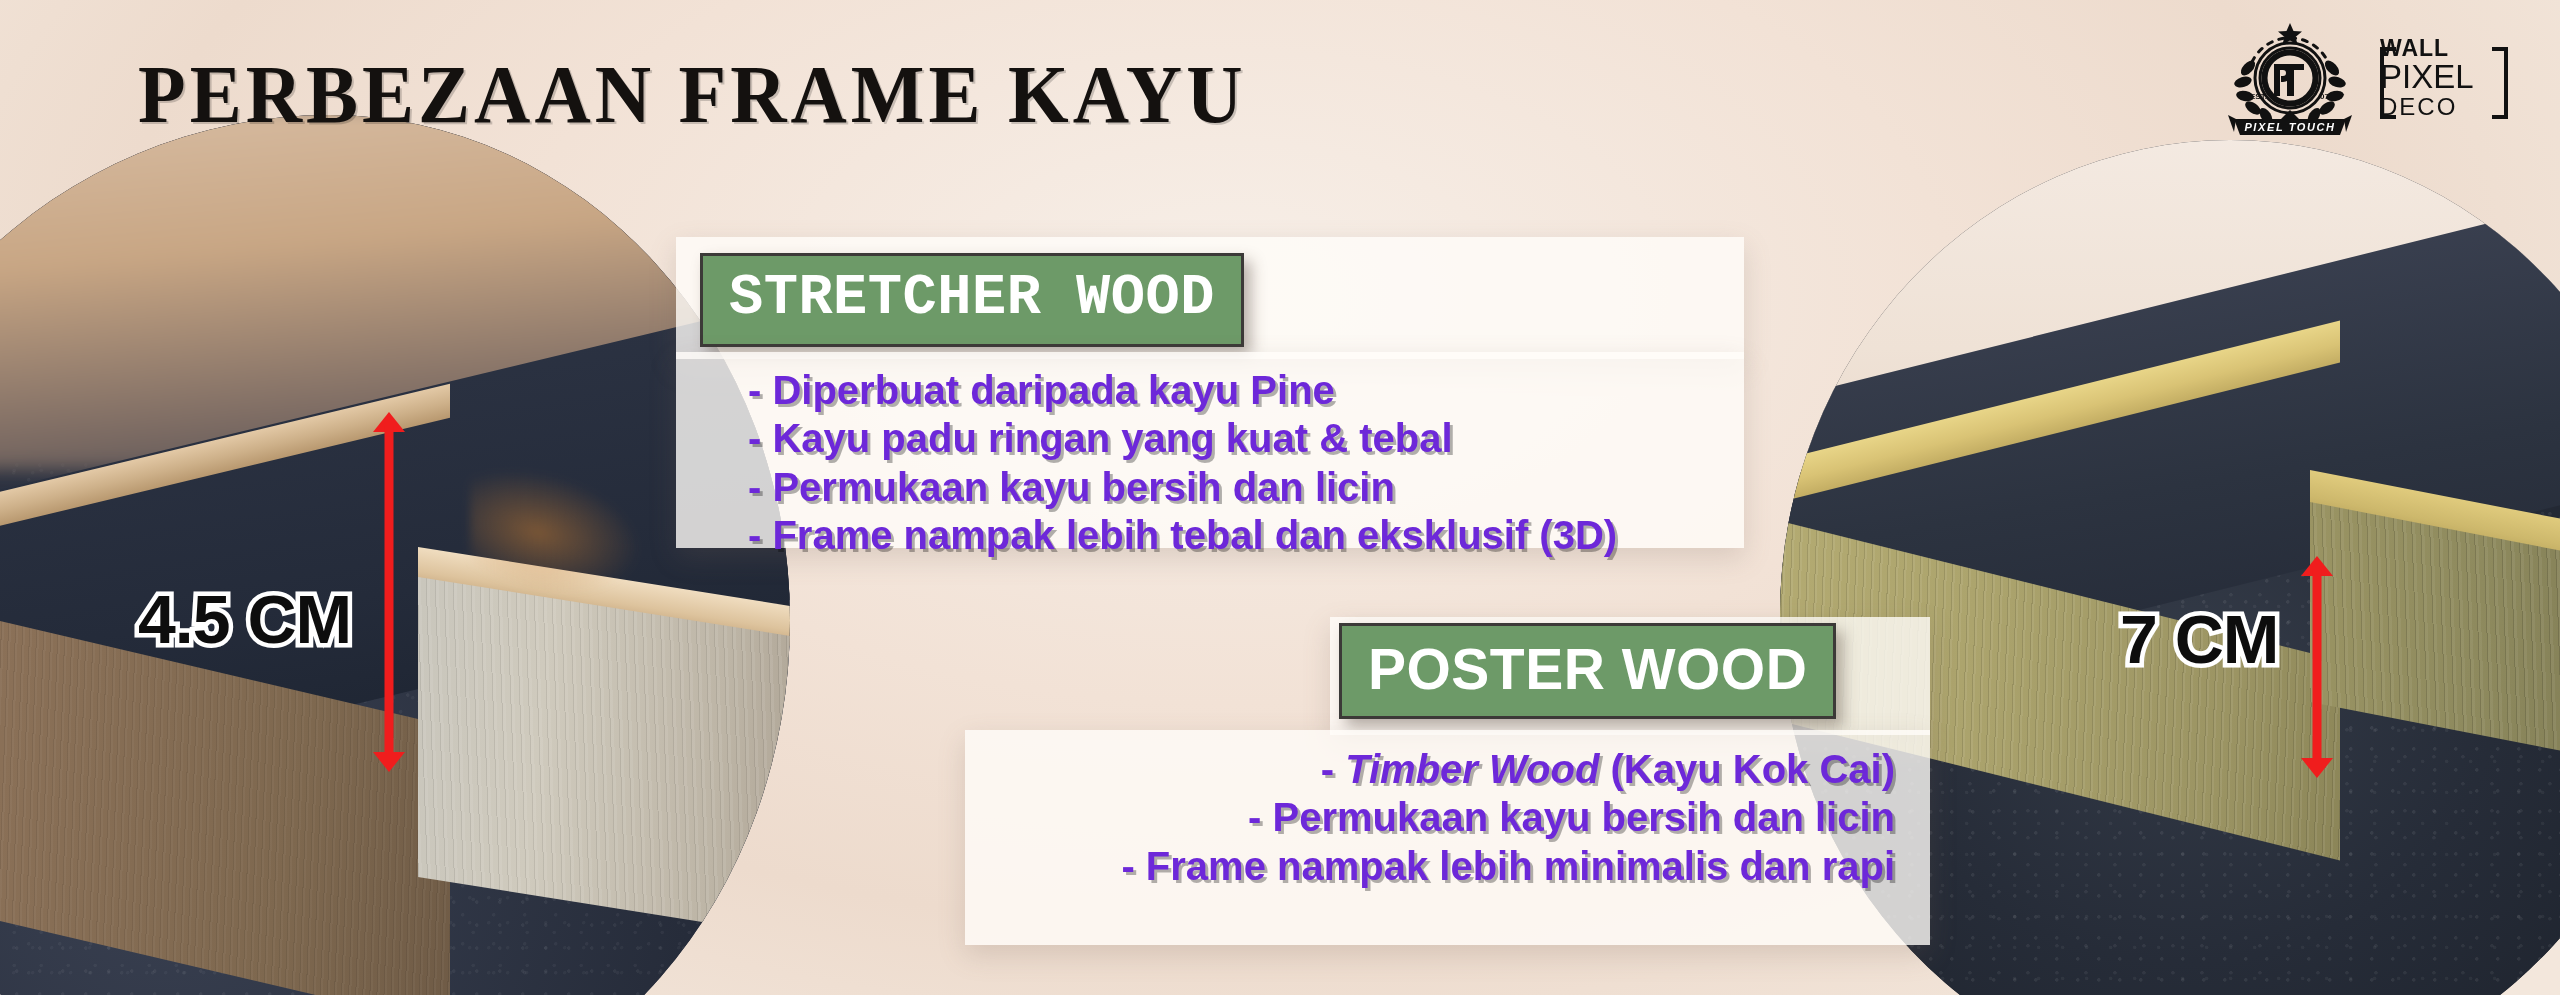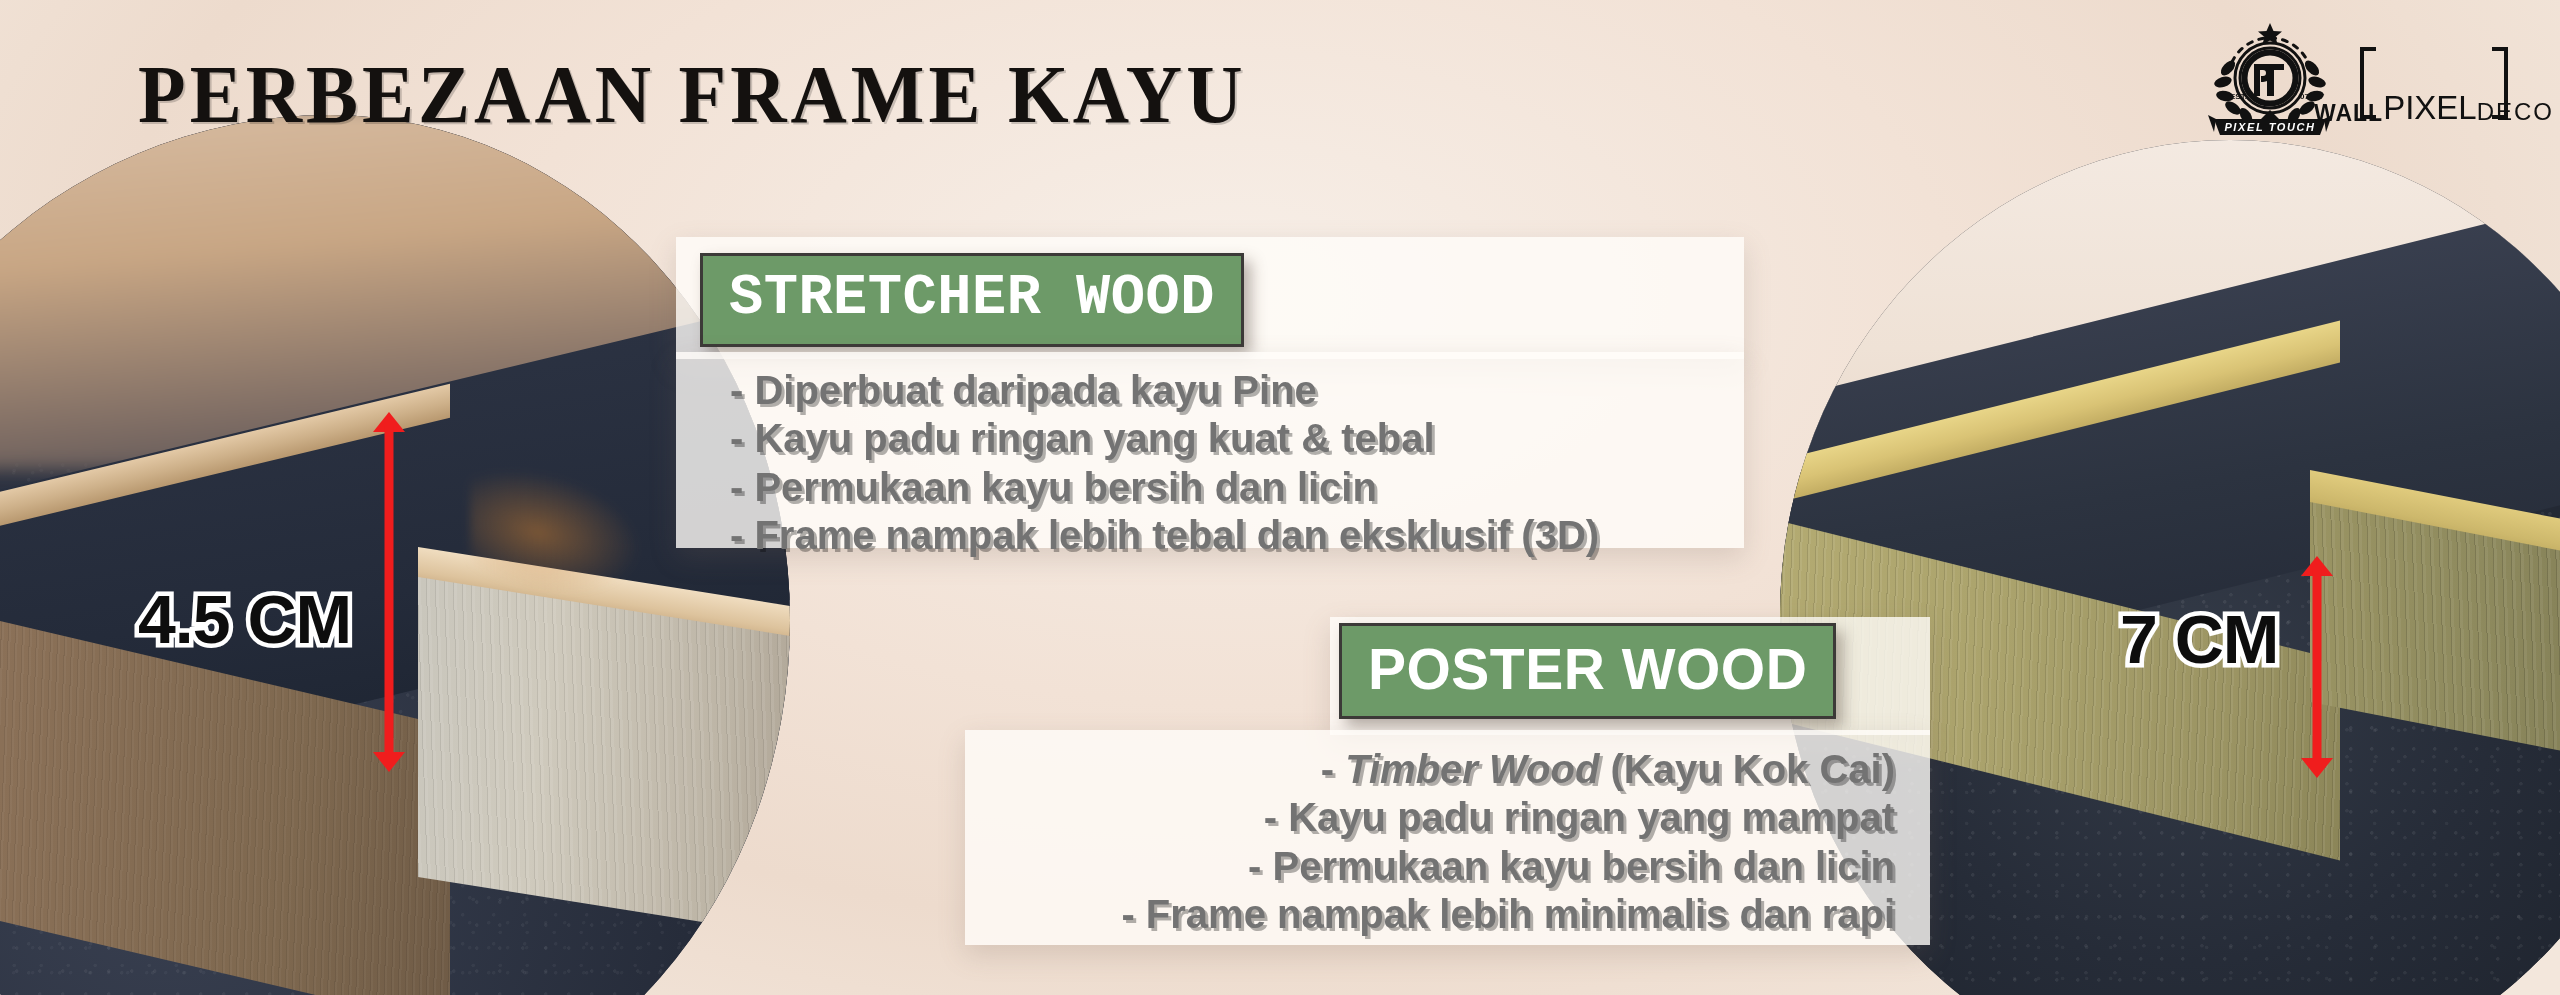--- a/index.html
+++ b/index.html
@@ -194,23 +194,24 @@
     padding:10px 26px 14px 26px;
     box-shadow:7px 8px 14px rgba(70,55,45,.38);
     white-space:nowrap;
   }
   .bullets { position:relative; }
   .bullets li {
     list-style:none;
     font-weight:bold;
     font-size:40px;
     line-height:1.21;
-    color:#737373;
+    color:#6d28d9;
     white-space:nowrap;
     text-shadow:3px 3px 0 rgba(0,0,0,.30);
+    margin-left:18px;
   }
   .bullets li .em { font-style:italic; }
 
   
   #stretcher-panel { left:676px; top:237px; width:1068px; height:122px; }
   #stretcher-badge-wrap { position:absolute; left:700px; top:253px;font-family:Liberation Mono, monospace; }
   #stretcher-text-panel { left:676px; top:352px; width:1068px; height:196px; }
   #stretcher-bullets { position:absolute; left:730px; top:366px; text-align:left; }
 
   
@@ -219,22 +220,22 @@
   #poster-text-panel { left:965px; top:730px; width:965px; height:215px; }
   #poster-bullets { position:absolute; left:965px; top:745px; width:930px; text-align:right; }
 
   
   #logo-area { position:absolute; right:52px; top:20px; display:flex; align-items:center; gap:28px; }
 
   
   #pixel-touch-logo { position:relative; width:124px; height:118px; }
 
   #wallpixel-logo {
-    position:relative; width:148px; height:92px;
-    display:flex; flex-direction:row; align-items:flex-end; justify-content:center;
+    position:relative; width:128px; height:92px;
+    display:flex; flex-direction:column; align-items:flex-start; justify-content:center;
     color:#111;
   }
   #wallpixel-logo .brk {
     position:absolute; top:14px; bottom:6px; width:16px;
     border-top:4px solid #111; border-bottom:4px solid #111;
   }
   #wallpixel-logo .brk.l { left:0;  border-left:4px solid #111; }
   #wallpixel-logo .brk.r { right:0; border-right:4px solid #111; }
   #wallpixel-logo .l1 { font-weight:bold; font-size:23px; letter-spacing:1px; line-height:1; }
   #wallpixel-logo .l2 { font-weight:normal; font-size:33px; letter-spacing:0px; line-height:1.02; }
@@ -306,21 +307,20 @@
     <span class="badge">POSTER WOOD</span>
   </div>
 
   <div class="panel" id="poster-text-panel">
     <div class="panel-bg"></div>
   </div>
   <ul class="bullets" id="poster-bullets">
     <li>
       <span>- </span><span class="em">Timber Wood</span><span> (Kayu Kok Cai)</span>
     </li>
-    <li>- Kayu padu ringan yang mampat</li>
     <li>- Permukaan kayu bersih dan licin</li>
     <li>- Frame nampak lebih minimalis dan rapi</li>
   </ul>
 
   <div id="logo-area">
 
     <div id="pixel-touch-logo">
       <svg viewBox="0 0 124 118" width="124" height="118">
 
         <polygon points="62,3 65.5,11 74,11.5 67.5,17 69.8,25 62,20.5 54.2,25 56.5,17 50,11.5 58.5,11" fill="#111"></polygon>

